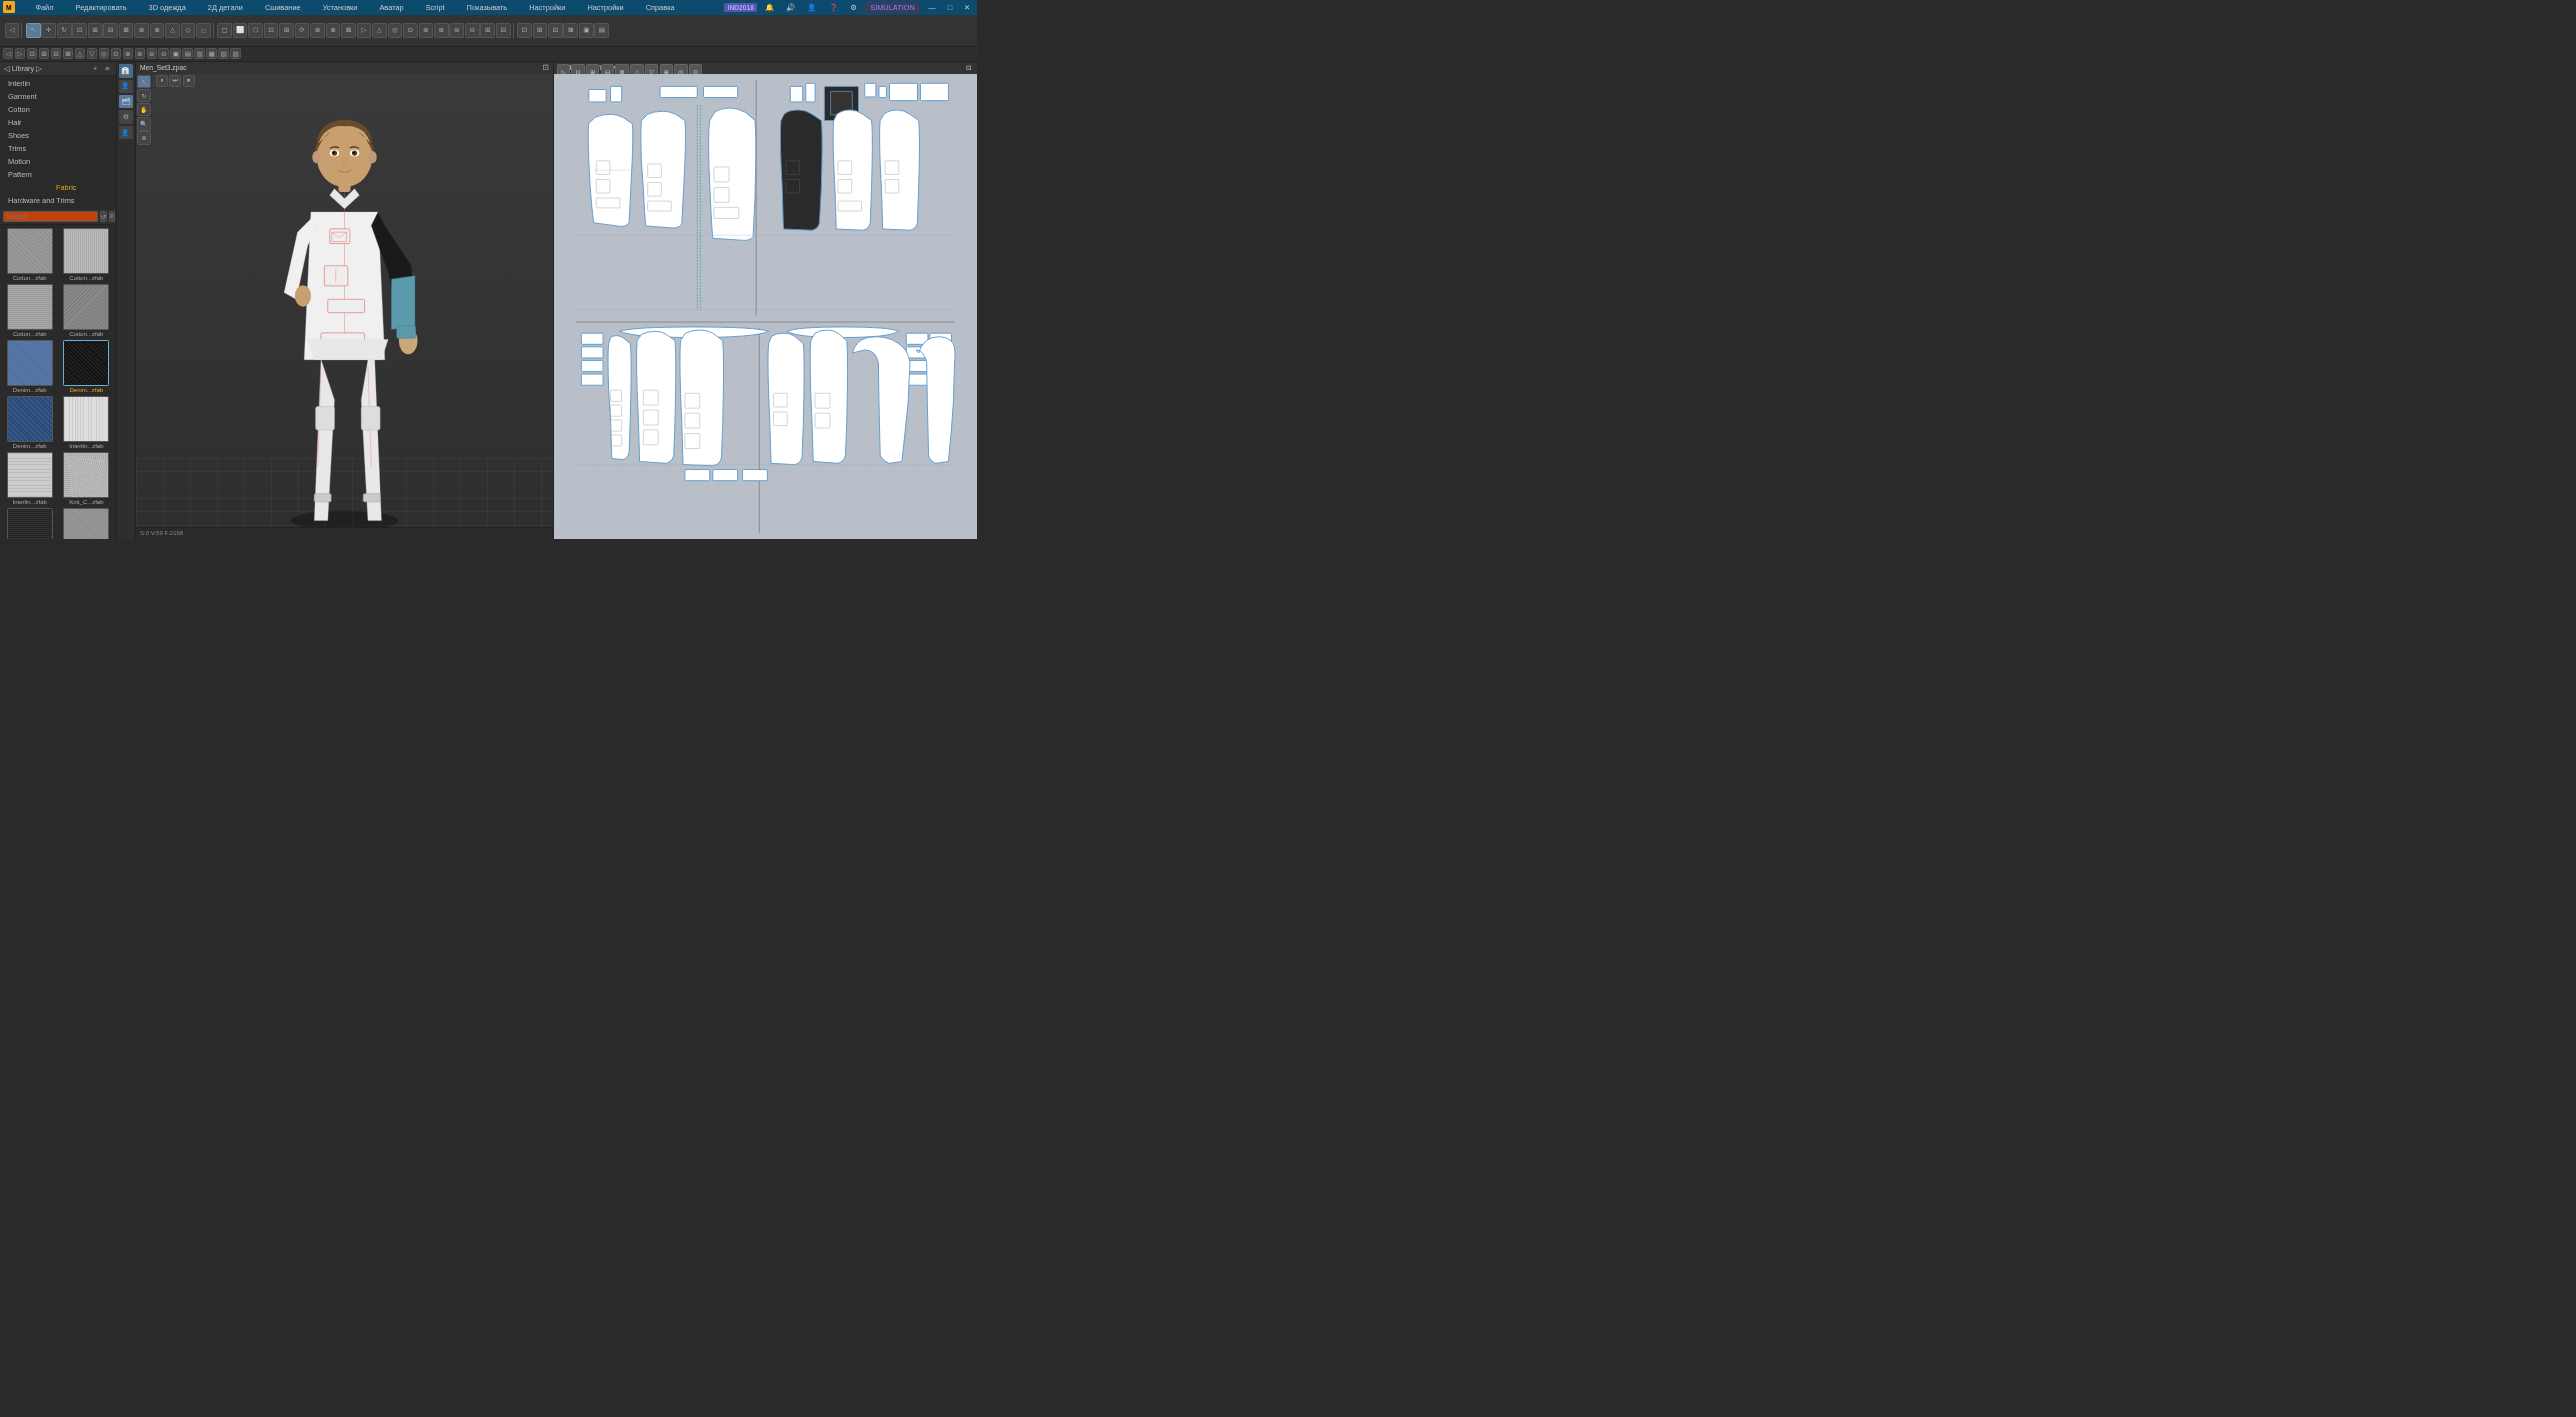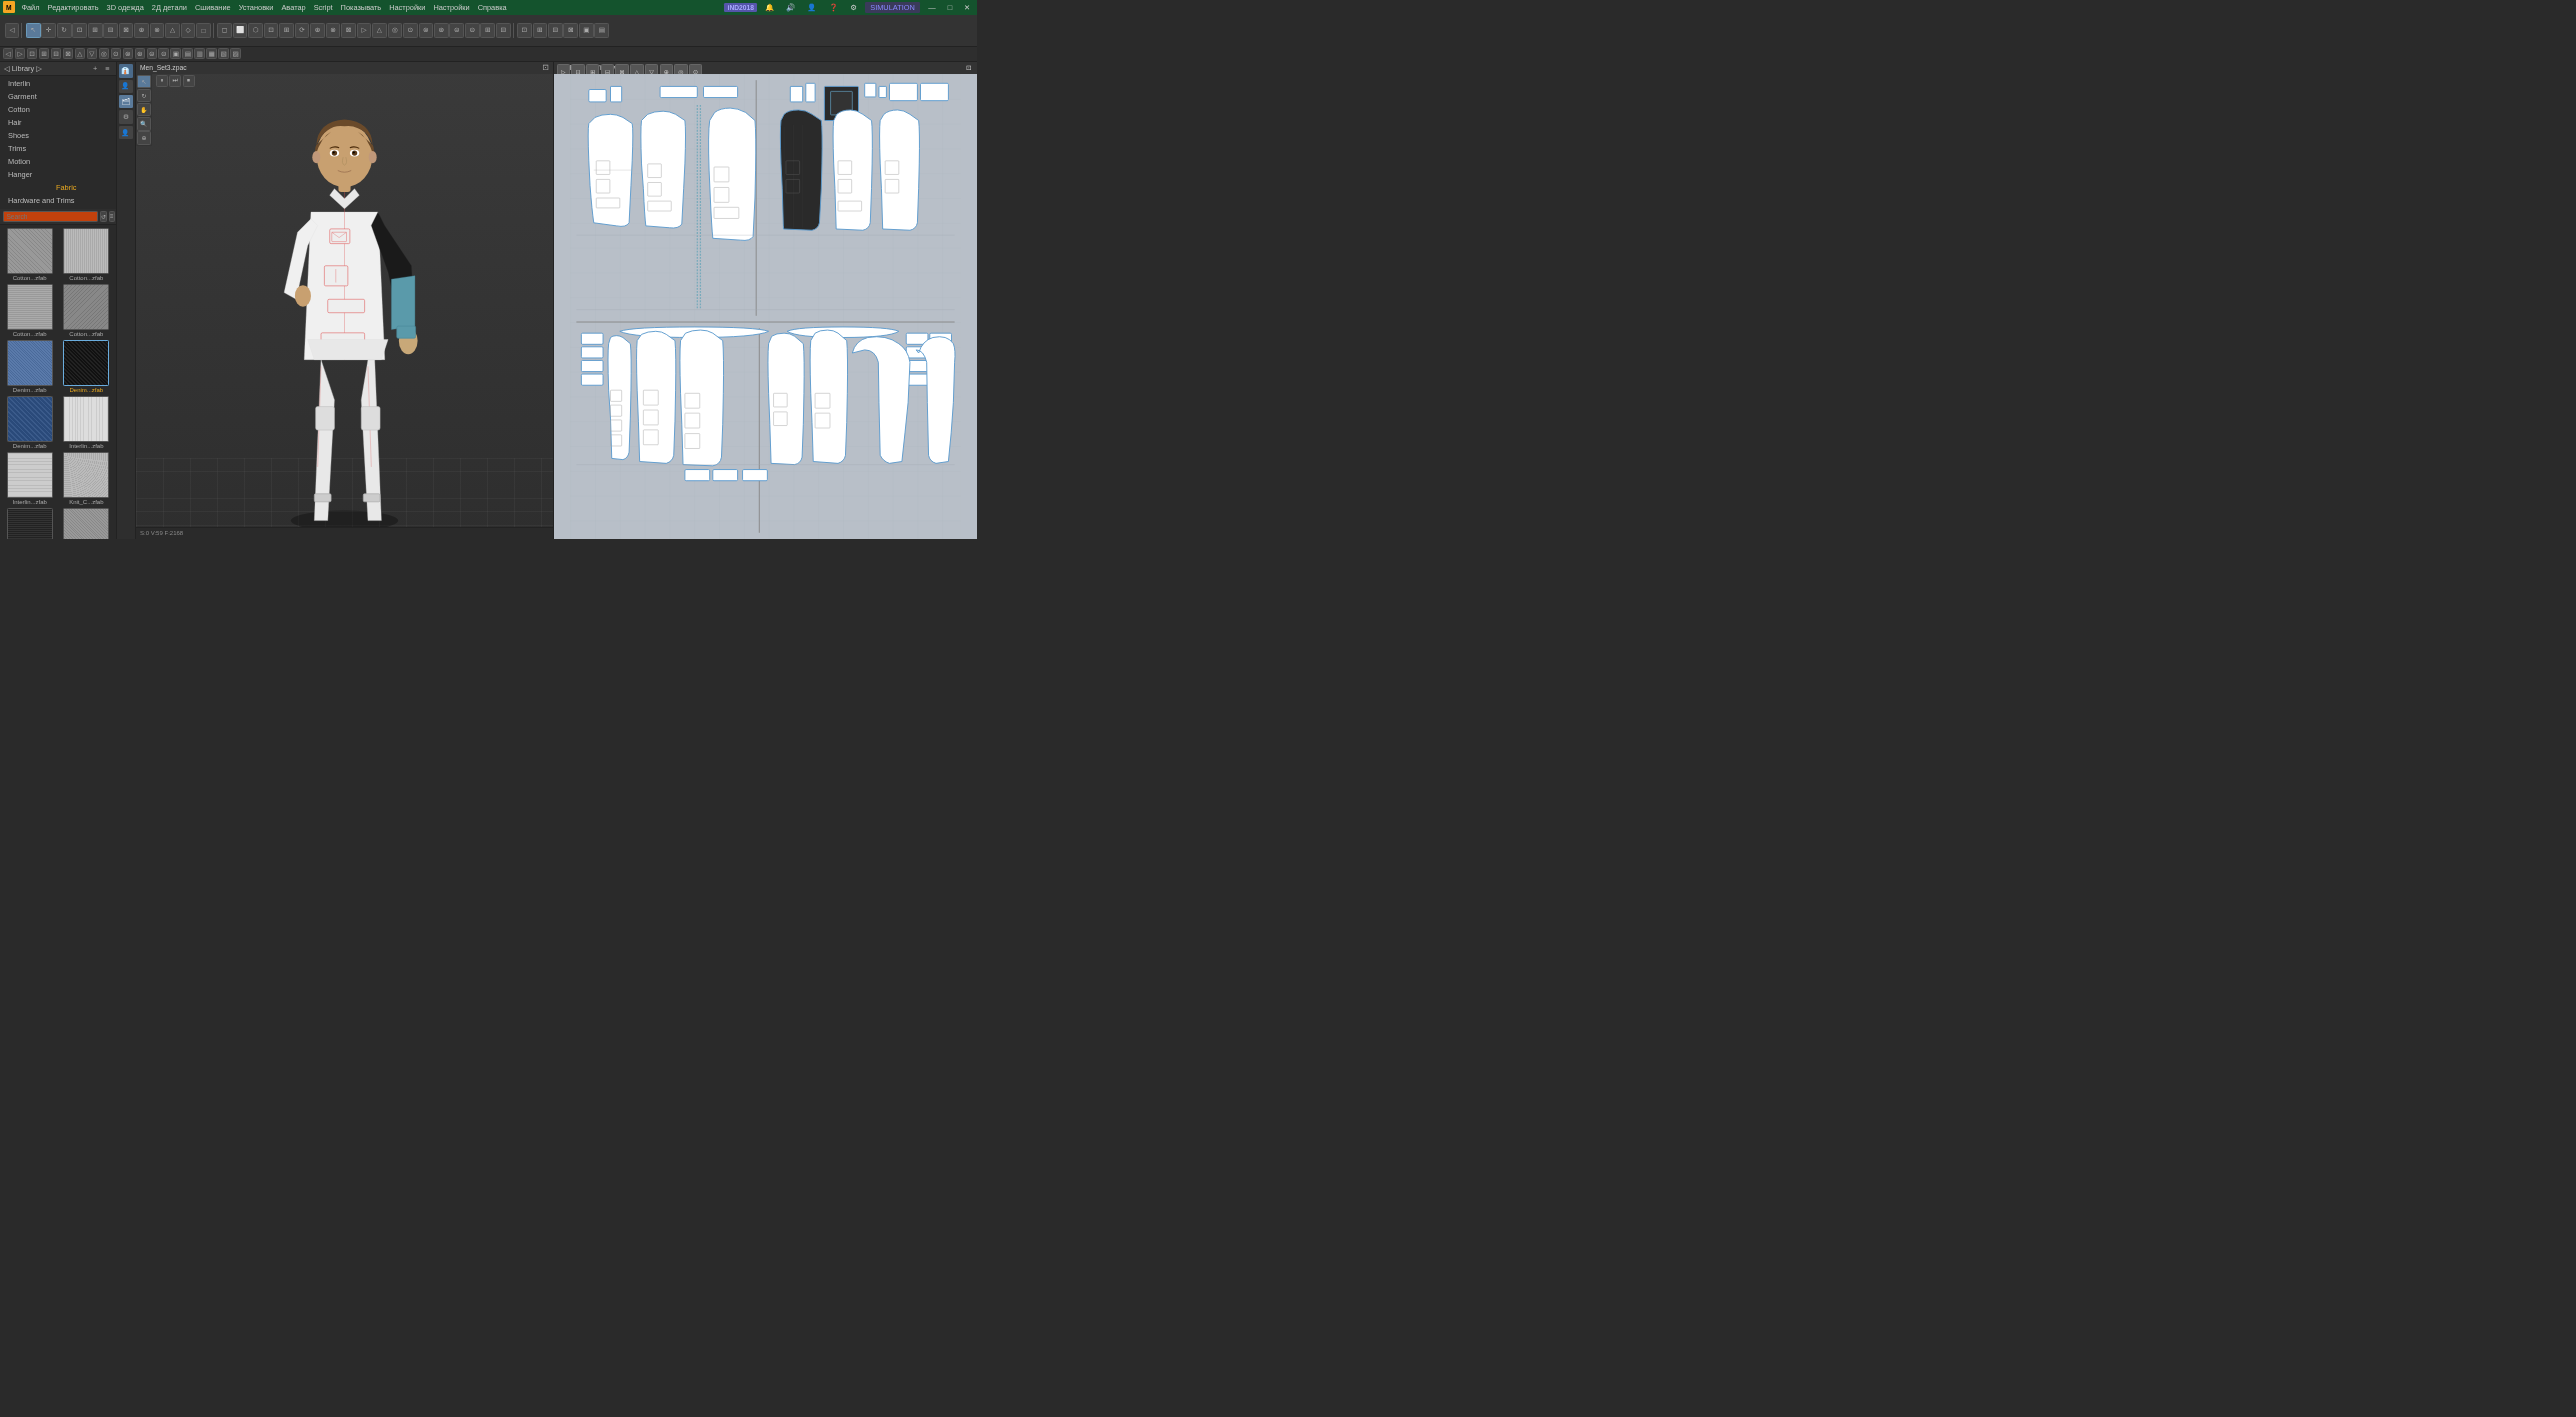--- a/index.html
+++ b/index.html
@@ -10,25 +10,25 @@
       font-family: 'Arial', sans-serif;
       font-size: 7.4px;
       color: #ccc;
       overflow: hidden;
     }
 
     
     #menu-bar {
       width: 100%;
       height: 14.8px;
-      background: #14532d;
+      background: #0c4a6e;
       display: flex;
       align-items: center;
       padding: 0 2.7px;
-      gap: 0;
+      gap: 14px;
     }
     .menu-logo {
       width: 12px;
       height: 12px;
       background: #f5a623;
       border-radius: 1.3px;
       display: flex;
       align-items: center;
       justify-content: center;
       margin-right: 2.7px;
@@ -623,21 +623,21 @@
     </div>
 
     <div id="nav-list">
       <div class="nav-item">Interlin</div>
       <div class="nav-item">Garment</div>
       <div class="nav-item">Cotton</div>
       <div class="nav-item">Hair</div>
       <div class="nav-item">Shoes</div>
       <div class="nav-item">Trims</div>
       <div class="nav-item">Motion</div>
-      <div class="nav-item">Hanger</div>
+      <div class="nav-item">Pattern</div>
       <div class="nav-item active">Fabric</div>
       <div class="nav-item">Hardware and Trims</div>
     </div>
 
     <div id="fabric-section">
       <div id="fabric-toolbar">
         <input id="search-input" type="text" placeholder="Search" style="">
         <div class="fabric-tool-btn">↺</div>
         <div class="fabric-tool-btn">≡</div>
       </div>

